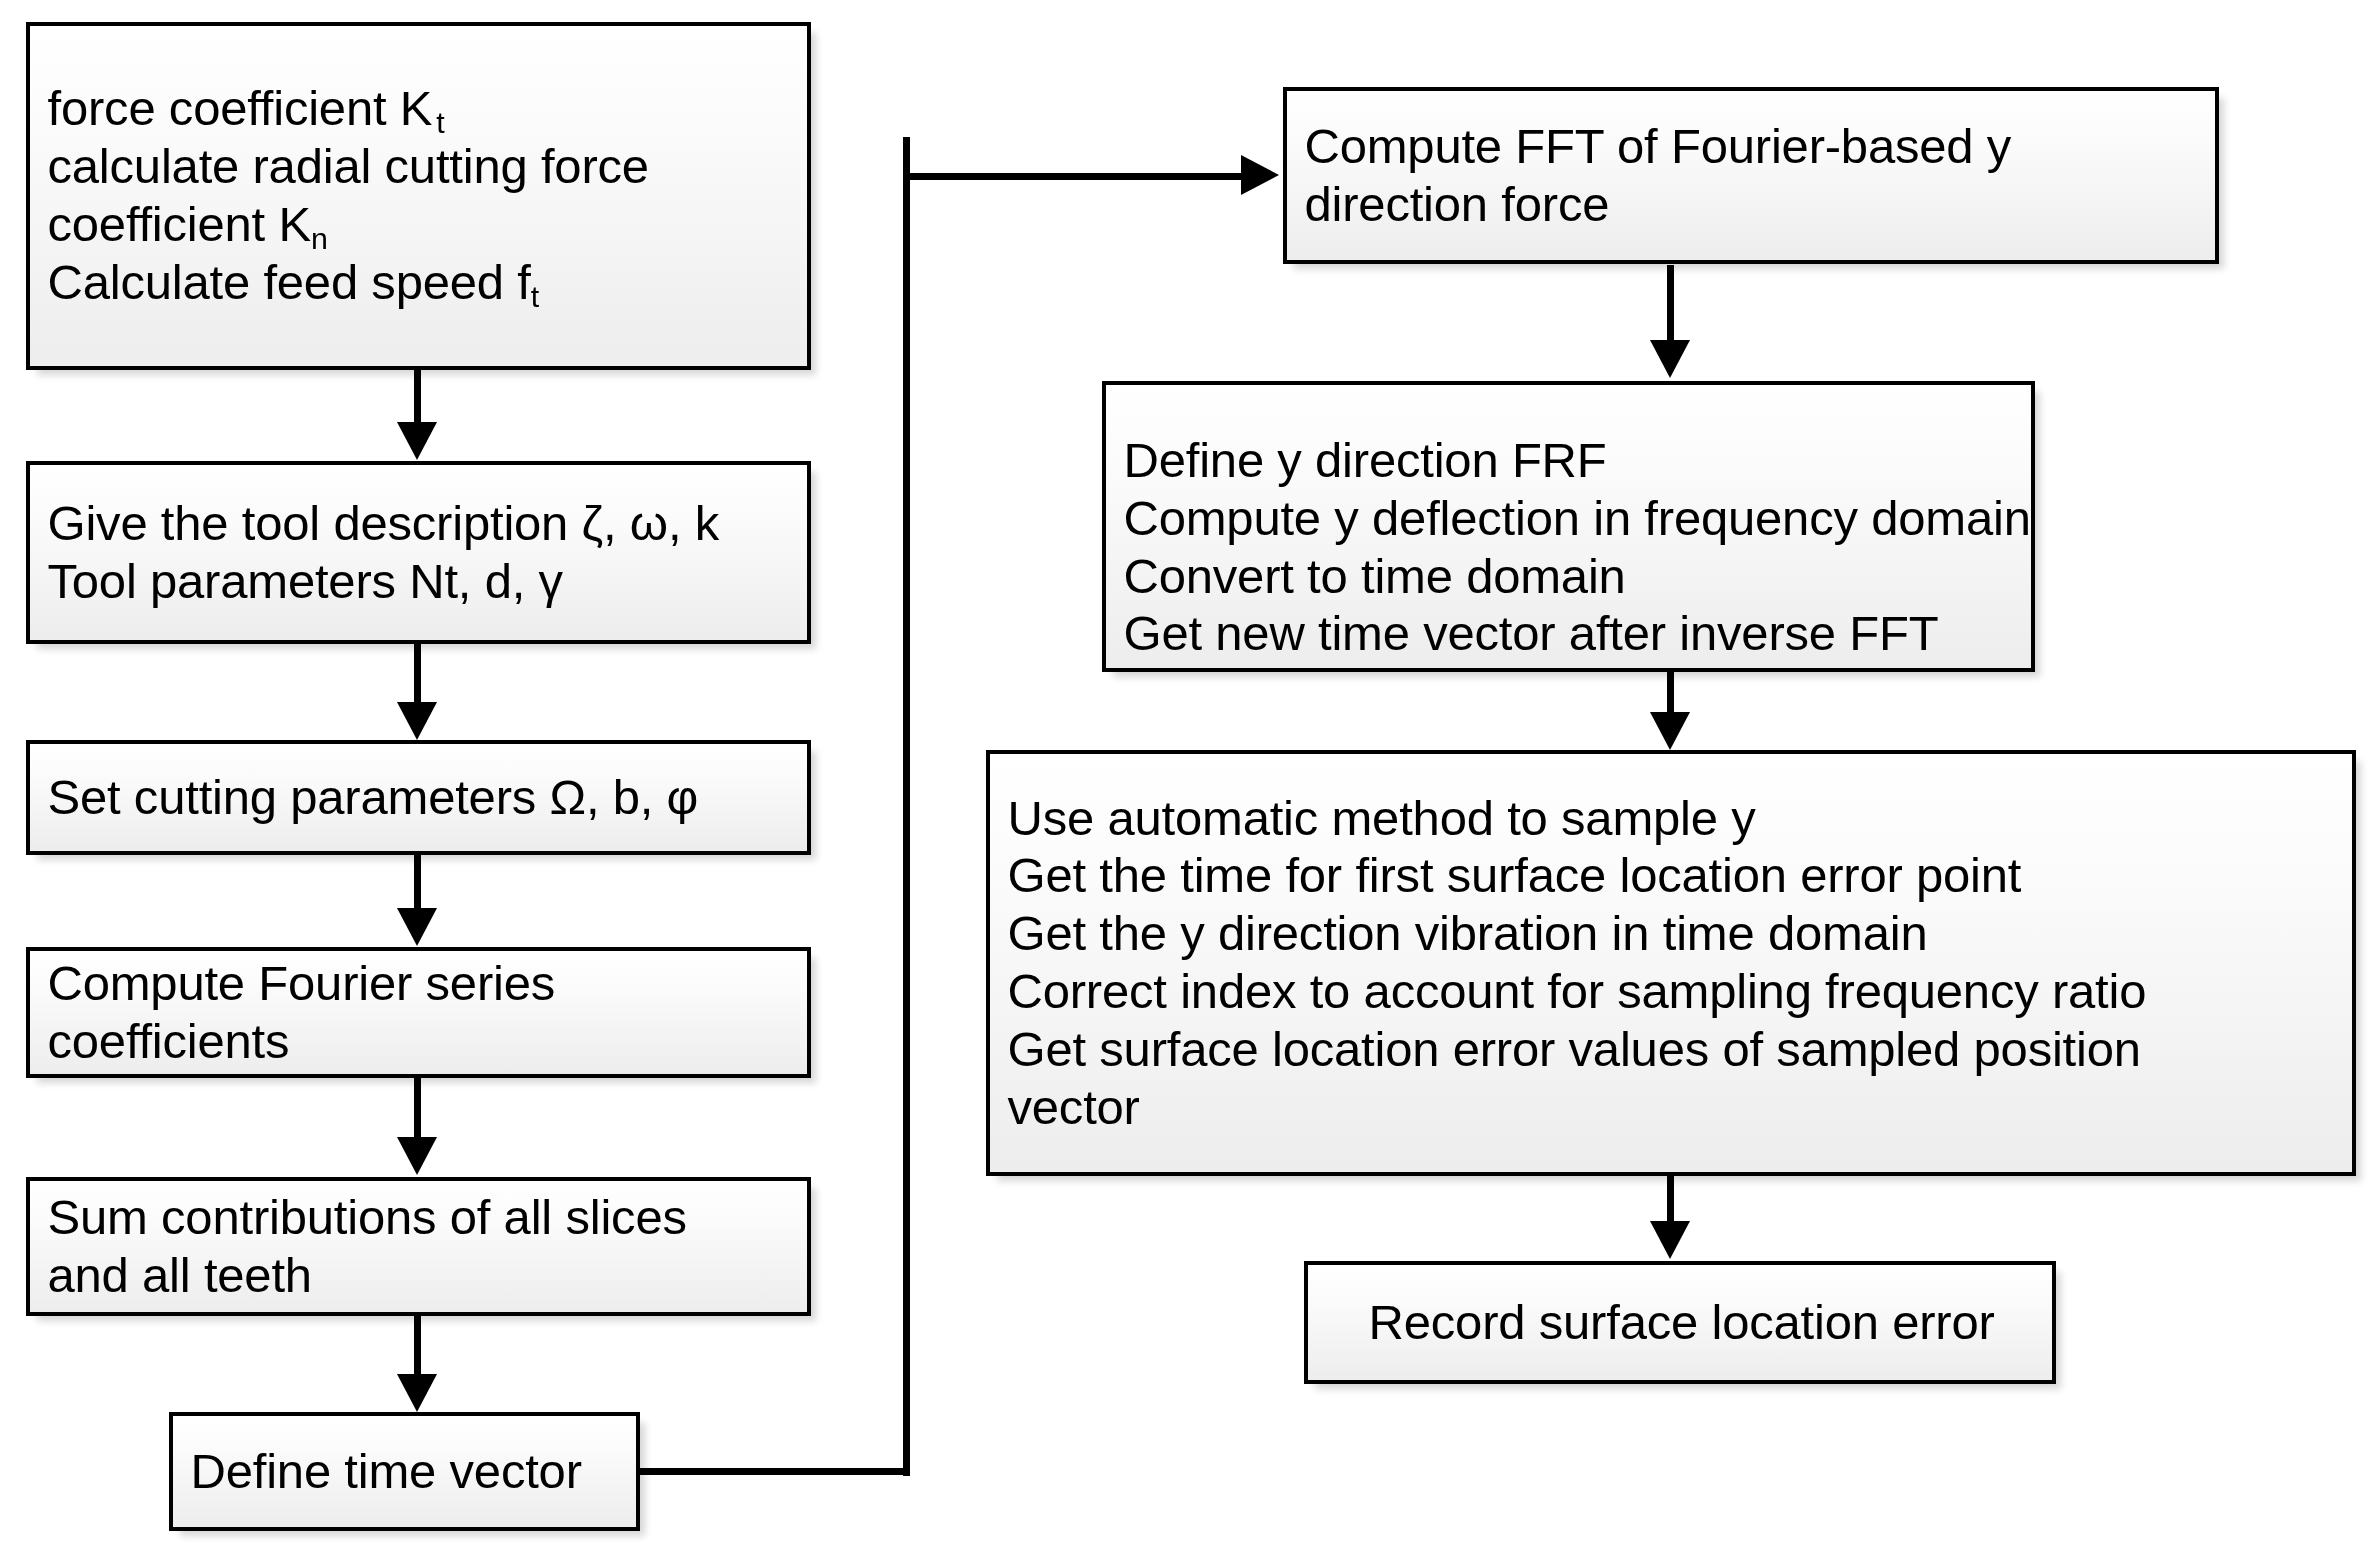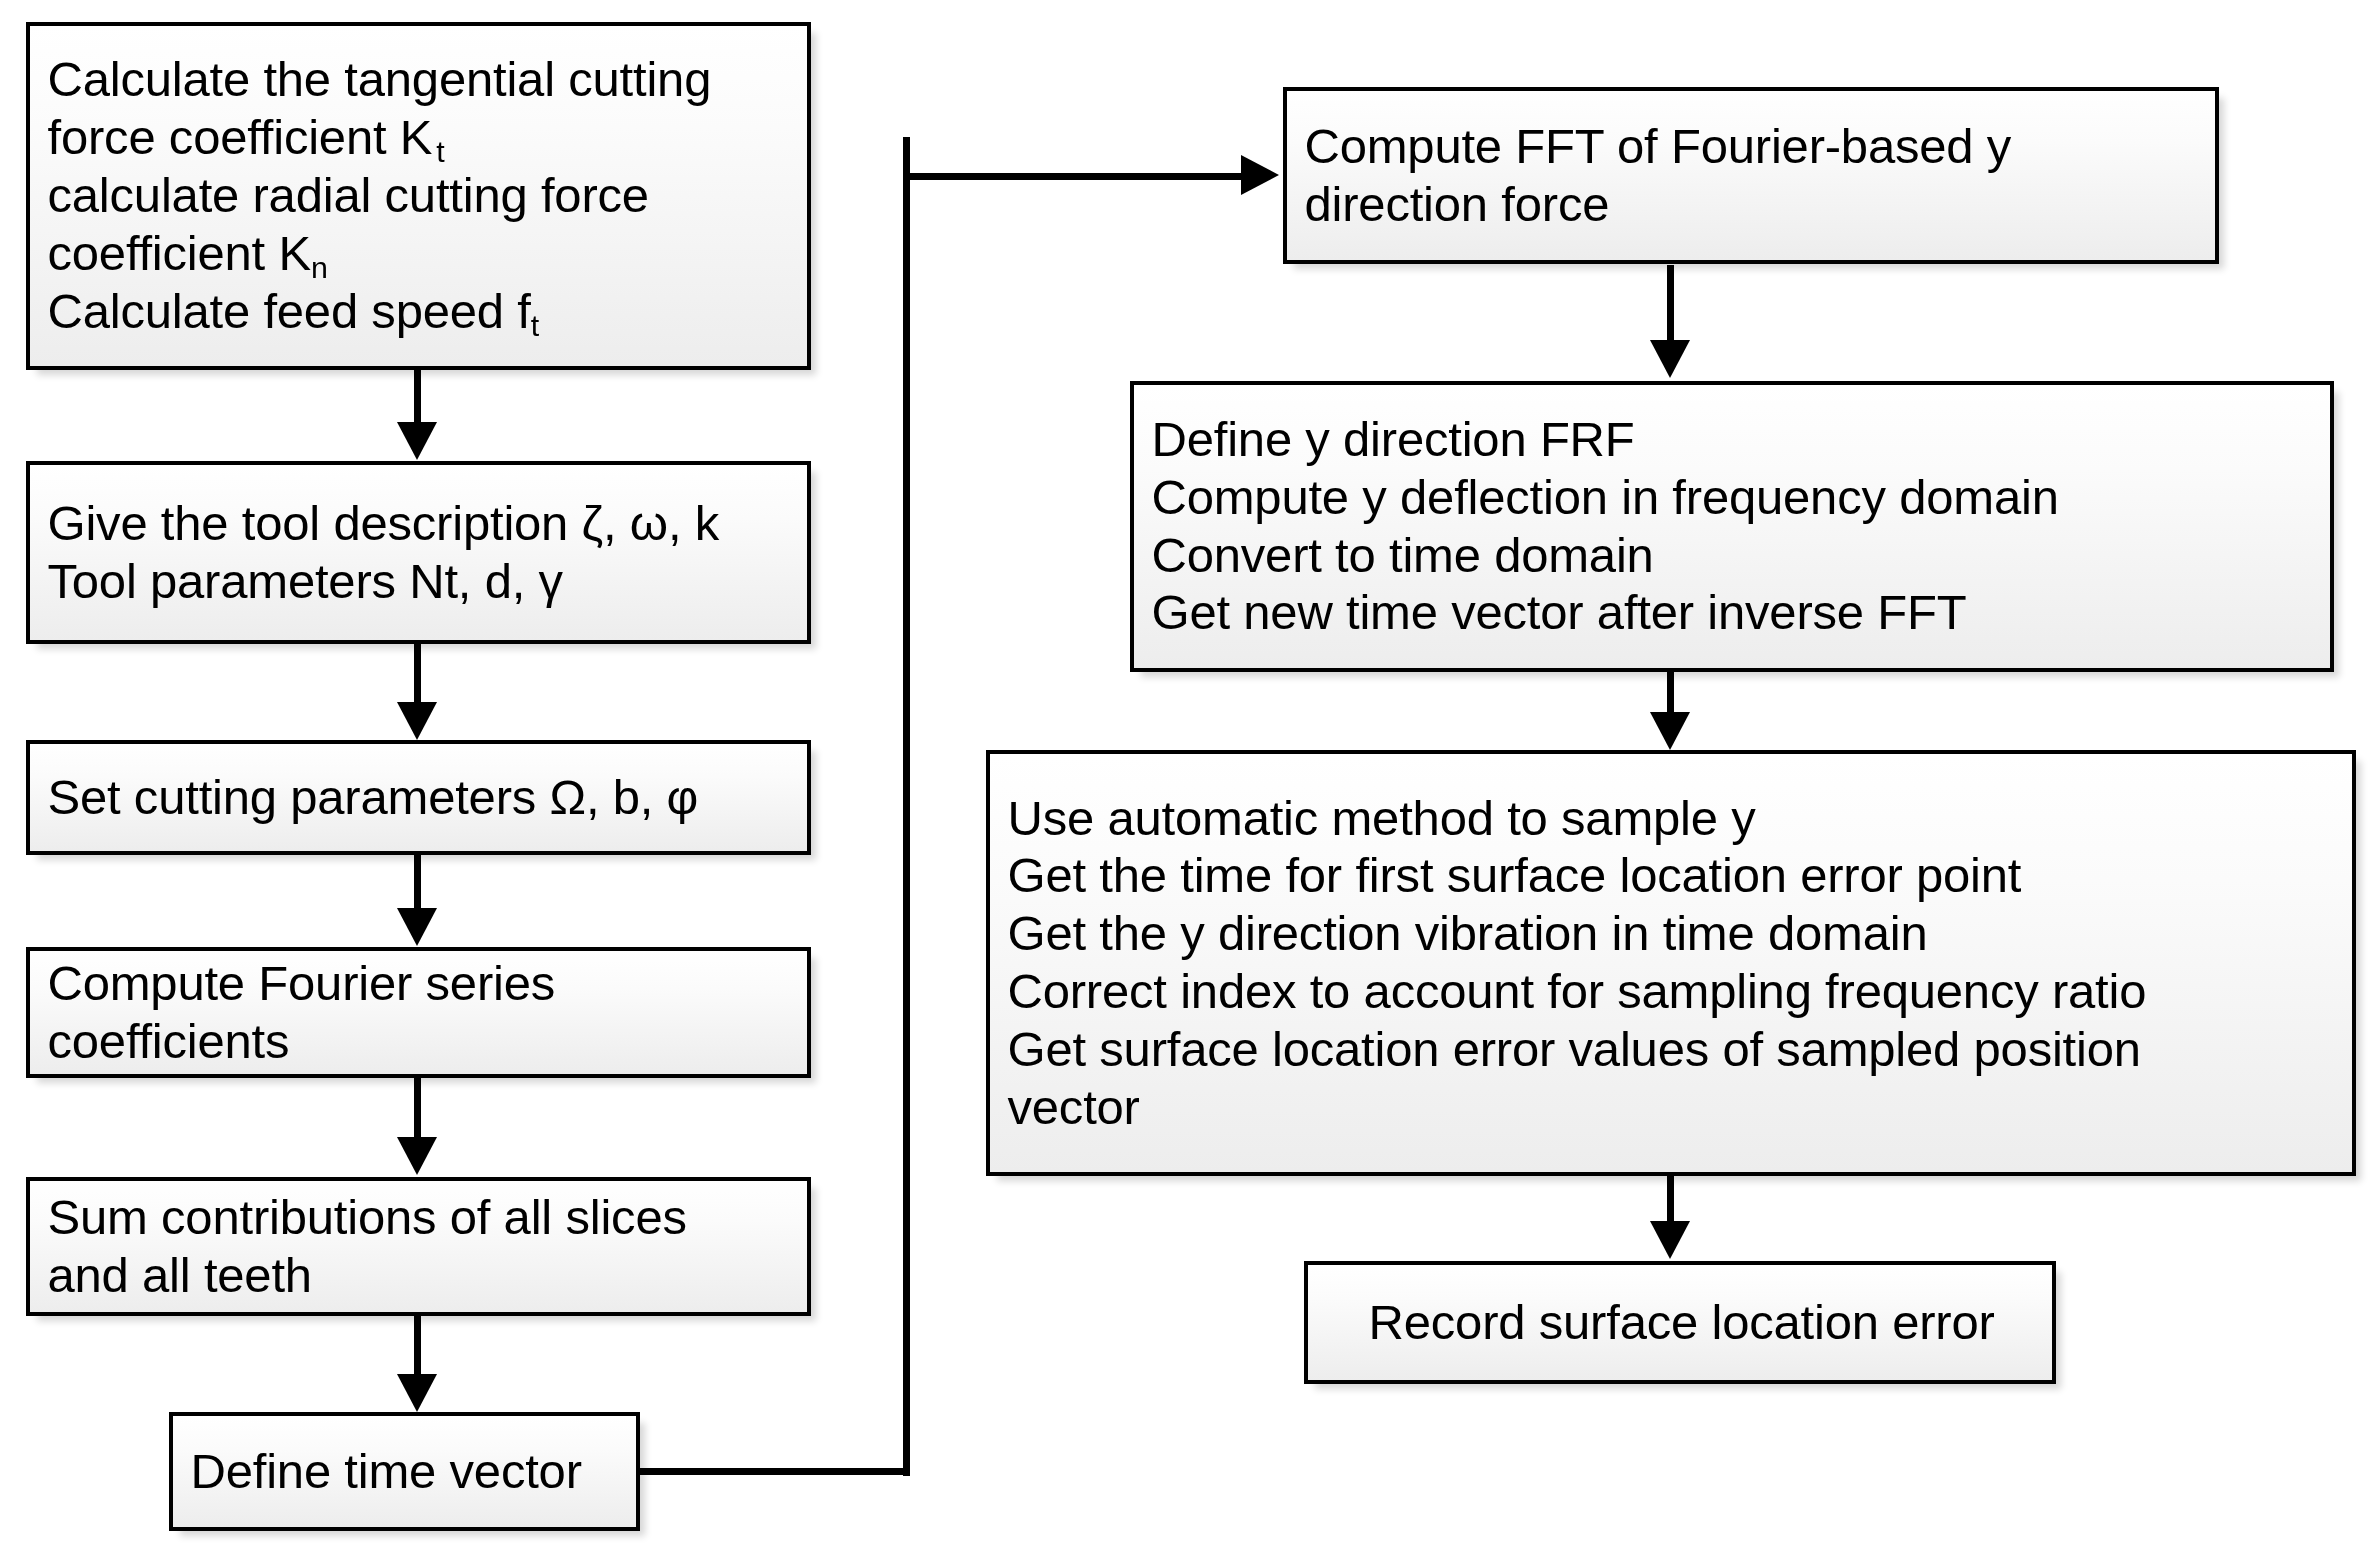--- a/index.html
+++ b/index.html
@@ -56,21 +56,20 @@
     border-bottom:20.7px solid transparent;
     border-left:38px solid #000000;
   }
 </style>
 </head>
 <body>
 
 <div id="canvas">
 
   <div class="node" style="left:26px;top:22px;width:785px;height:348px;">
-    <span class="line">Calculate the tangential cutting</span>
     <span class="line"><span>force coefficient K</span><span class="it"> </span><sub>t</sub></span>
     <span class="line">calculate radial cutting force</span>
     <span class="line"><span>coefficient K</span><sub>n</sub></span>
     <span class="line"><span>Calculate feed speed f</span><sub>t</sub></span>
   </div>
 
   <div class="seg vline" style="left:414px;top:370px;height:57px;"></div>
   <div class="arrow-down" style="left:397px;top:422px;"></div>
 
   <div class="node" style="left:26px;top:461px;width:785px;height:183px;">
@@ -114,21 +113,21 @@
   <div class="arrow-right" style="left:1241px;top:155px;"></div>
 
   <div class="node" style="left:1283px;top:87px;width:936px;height:177px;">
     <span class="line">Compute FFT of Fourier-based y</span>
     <span class="line">direction force</span>
   </div>
 
   <div class="seg vline" style="left:1667px;top:265px;height:80px;"></div>
   <div class="arrow-down" style="left:1650px;top:340px;"></div>
 
-  <div class="node" style="left:1130px;top:381px;width:1204px;height:291px;">
+  <div class="node" style="left:1102px;top:381px;width:933px;height:291px;justify-content:flex-end;">
     <span class="line">Define y direction FRF</span>
     <span class="line">Compute y deflection in frequency domain</span>
     <span class="line">Convert to time domain</span>
     <span class="line">Get new time vector after inverse FFT</span>
   </div>
 
   <div class="seg vline" style="left:1667px;top:672px;height:45px;"></div>
   <div class="arrow-down" style="left:1650px;top:712px;"></div>
 
   <div class="node" style="left:986px;top:750px;width:1370px;height:426px;">

